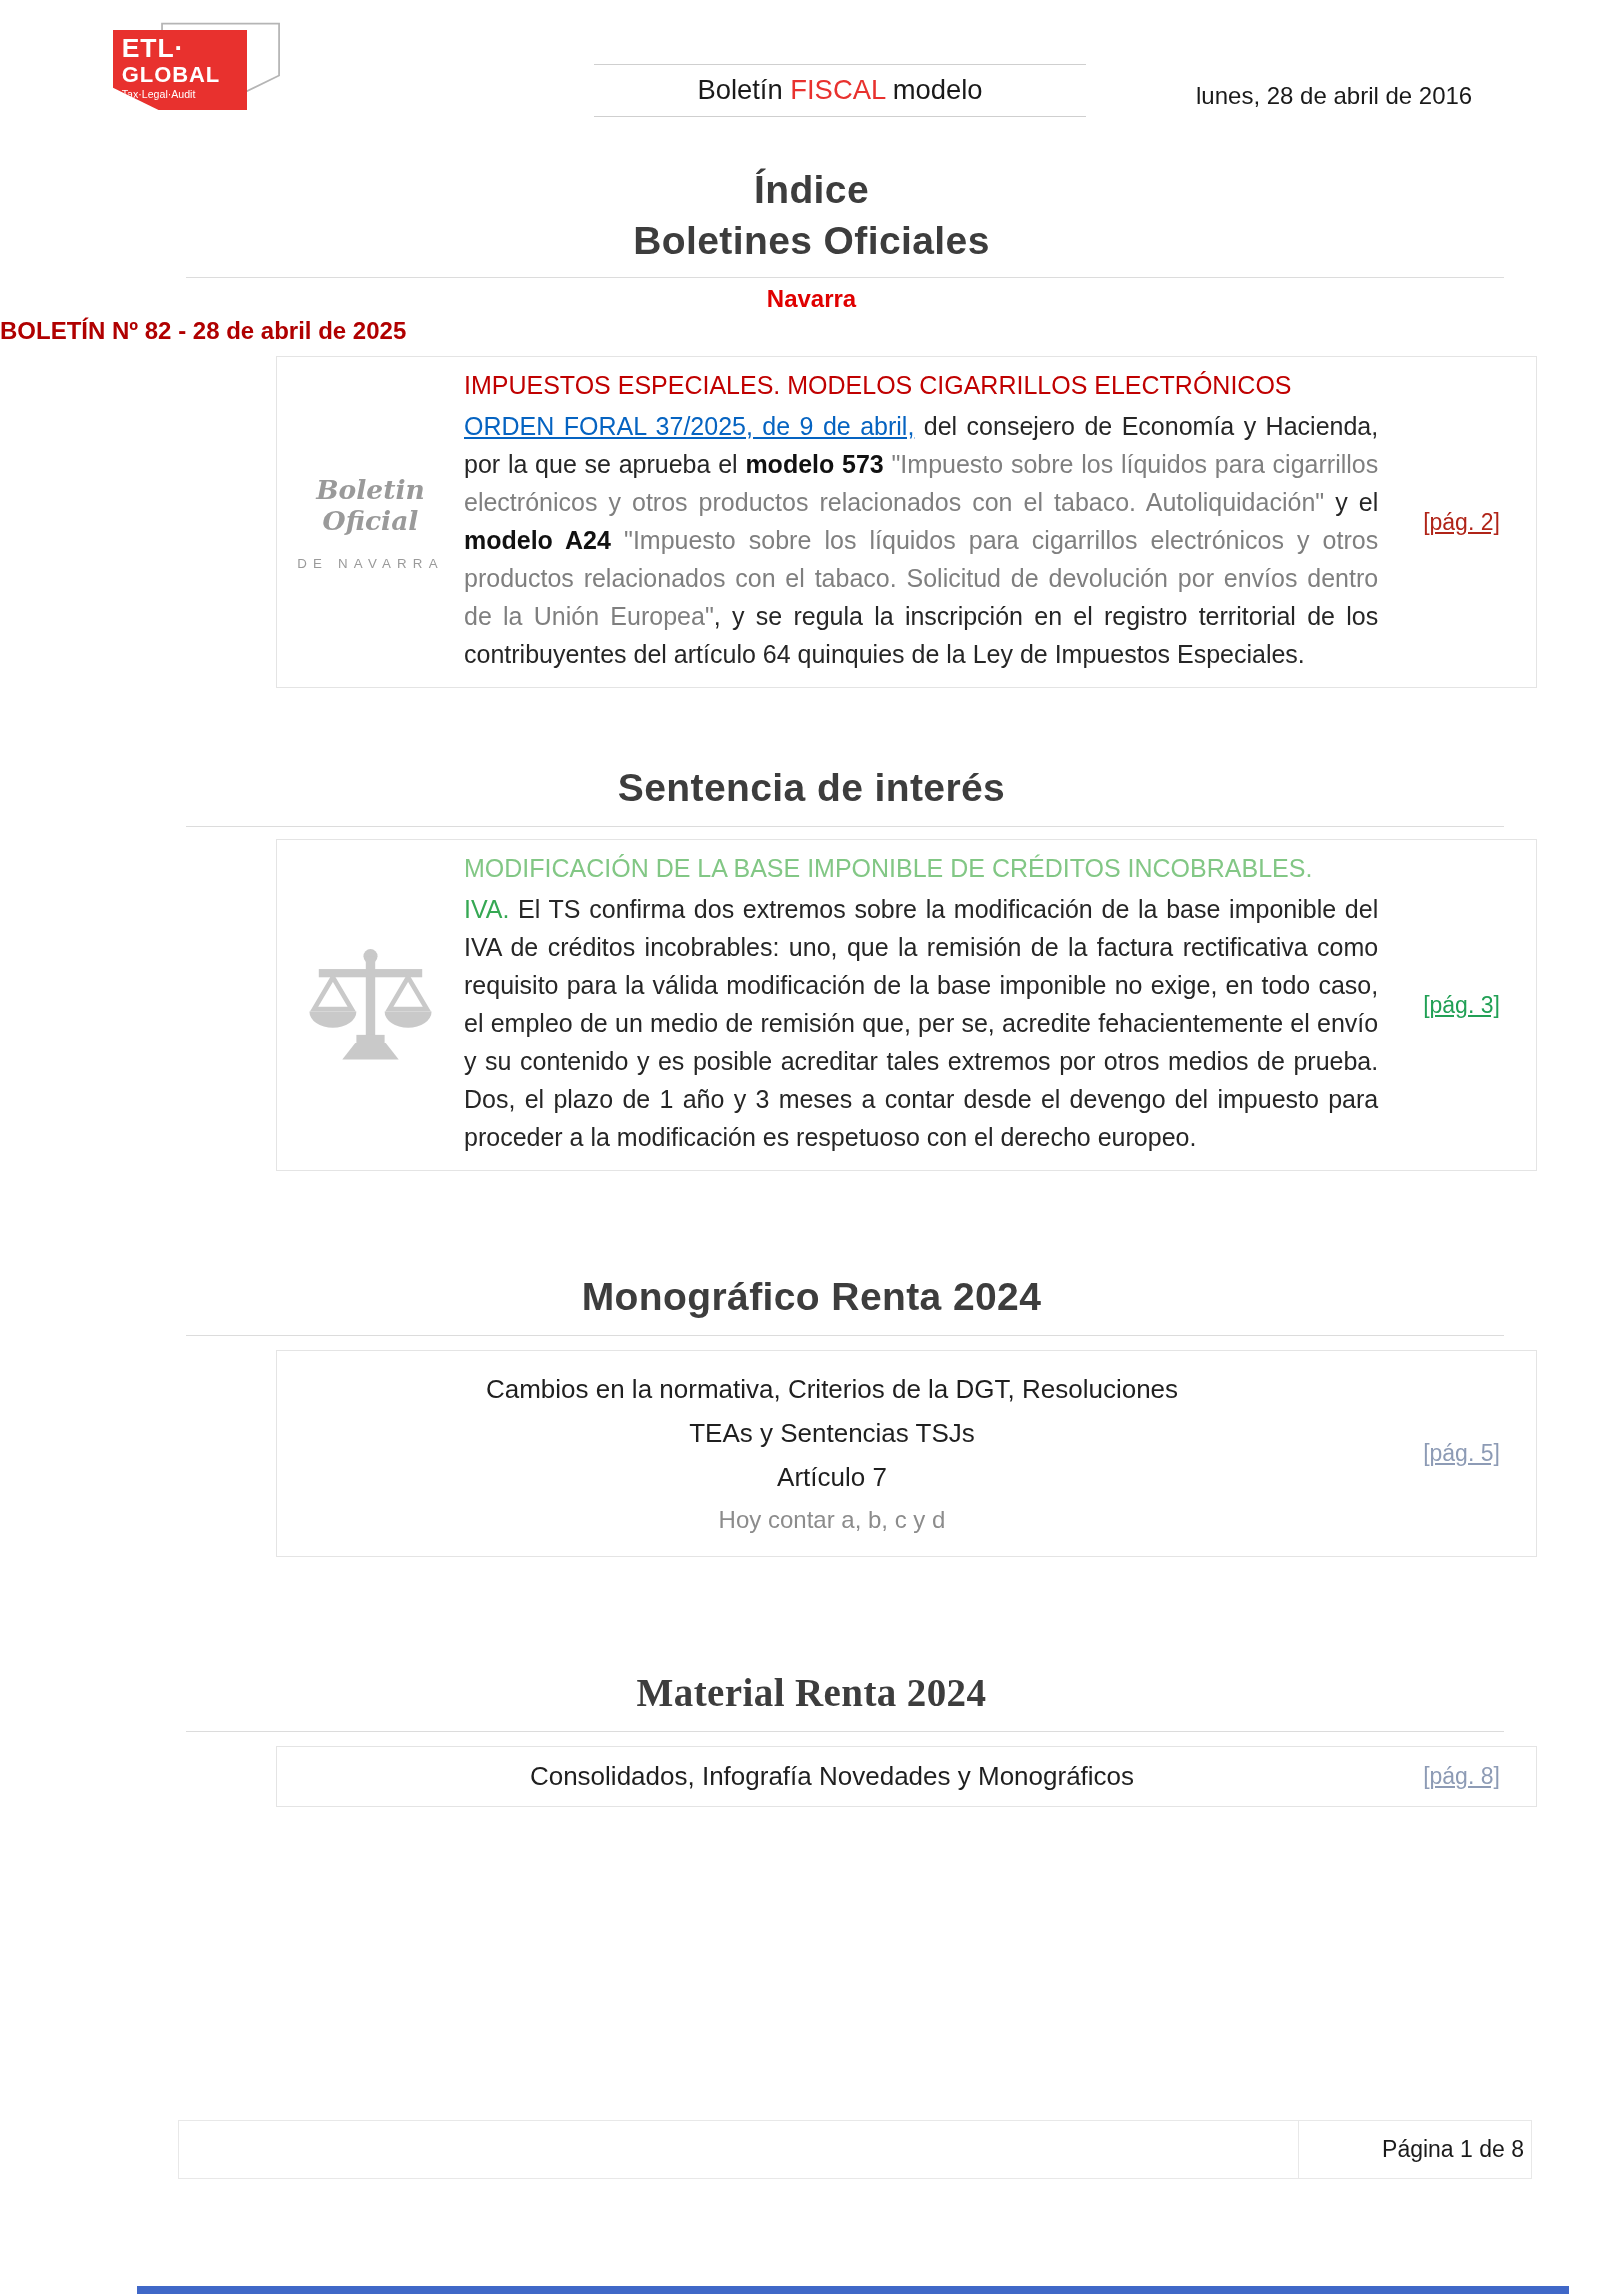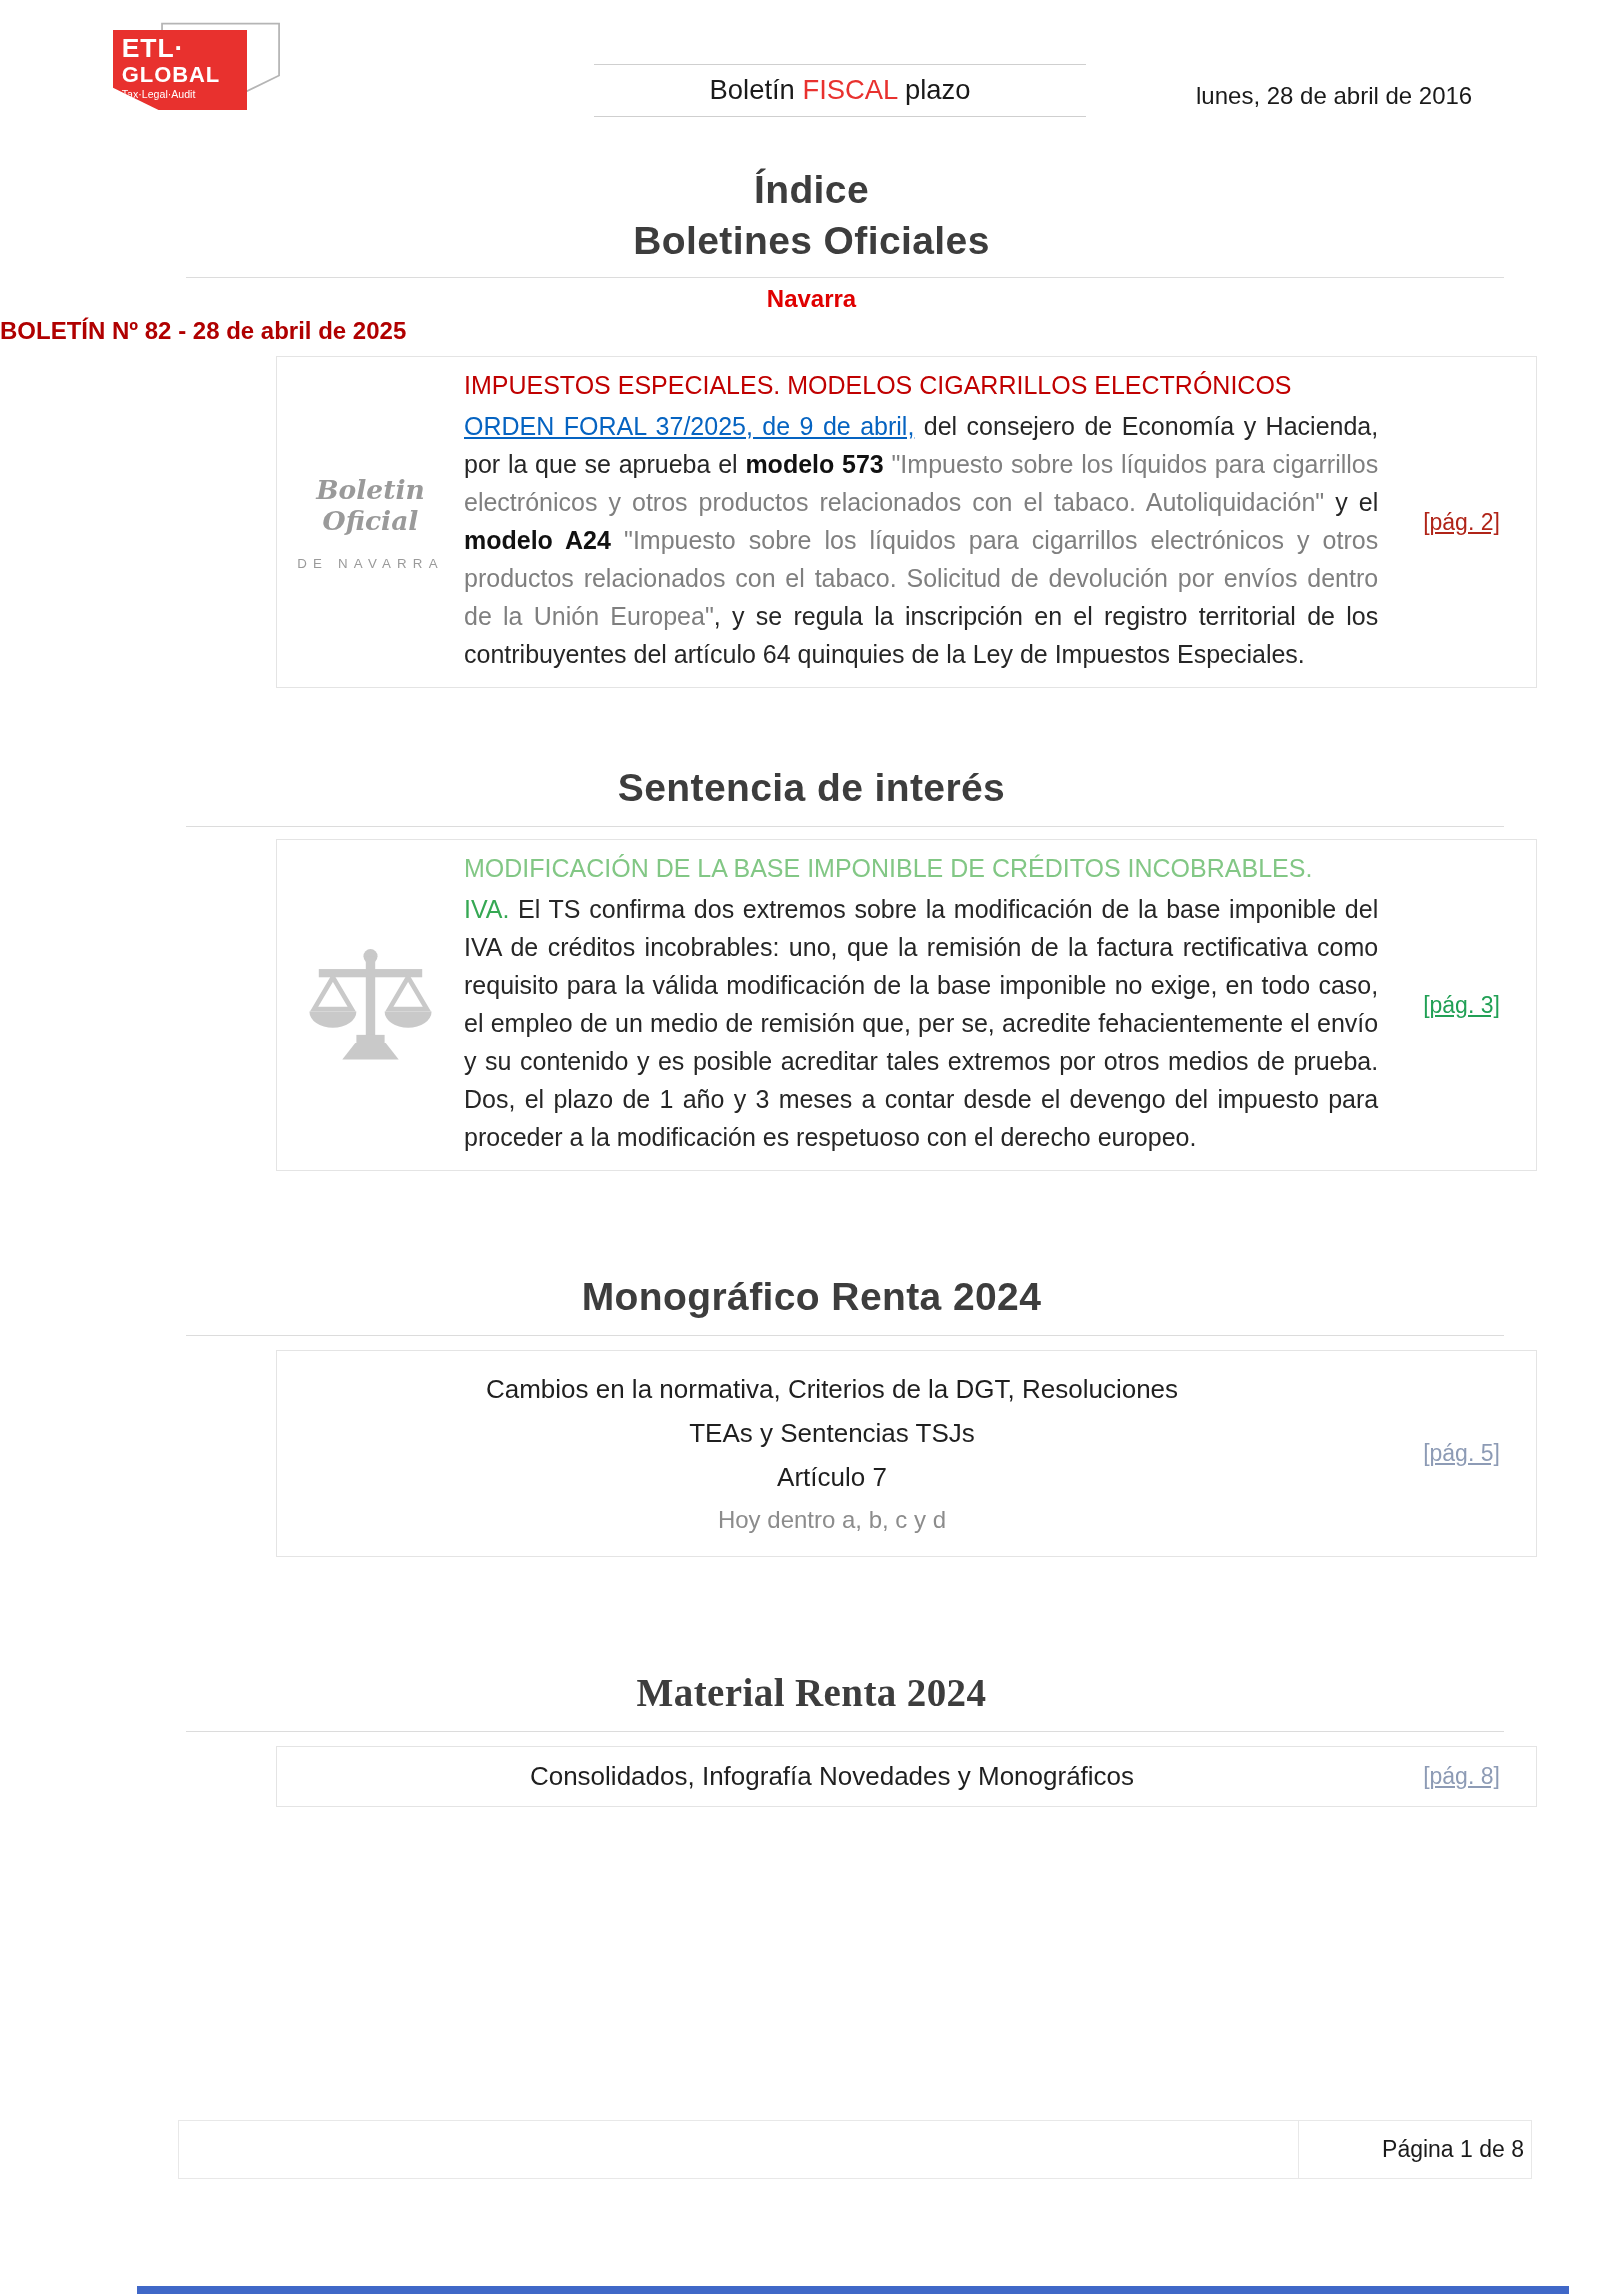--- a/index.html
+++ b/index.html
@@ -108,21 +108,21 @@
       <svg class="banner-back" width="124" height="88" viewBox="0 0 140 100">
         <polygon points="3,3 136,3 136,62 64,97 3,80" fill="#ffffff" stroke="#b5b5b5" stroke-width="2"></polygon>
         <line x1="64" y1="97" x2="80" y2="60" stroke="#b5b5b5" stroke-width="2"></line>
       </svg>
       <div class="banner-red">
         <div class="l1">ETL·</div>
         <div class="l2">GLOBAL</div>
         <div class="l3">Tax·Legal·Audit</div>
       </div>
     </div>
-    <div class="hdr-title"><span>Boletín </span><span class="red">FISCAL</span><span> plazo</span></div>
+    <div class="hdr-title"><span>Boletín </span><span class="red">FISCAL</span><span> modelo</span></div>
     <div class="hdr-date">lunes, 28 de abril de 2016</div>
   </header>
 
   <h1 class="big" style="margin-top:51px;">Índice</h1>
   <h1 class="big" style="margin-top:7px;">Boletines Oficiales</h1>
   <div class="rule rule-a"></div>
   <div class="region">Navarra</div>
   <div class="bulletin-no">BOLETÍN Nº 82 - 28 de abril de 2025</div>
 
   <section class="card">
@@ -170,21 +170,21 @@
   </section>
 
   <h1 class="big mt-mono">Monográfico Renta 2024</h1>
   <div class="rule rule-b"></div>
 
   <section class="card" style="margin-top:14px; padding:16px 0;">
     <div class="center-col">
       <div class="cline">Cambios en la normativa, Criterios de la DGT, Resoluciones</div>
       <div class="cline">TEAs y Sentencias TSJs</div>
       <div class="cline">Artículo 7</div>
-      <div class="cline-sub">Hoy dentro a, b, c y d</div>
+      <div class="cline-sub">Hoy contar a, b, c y d</div>
     </div>
     <div class="card-ref">
       <a class="ref ref-slate">[pág. 5]</a>
     </div>
   </section>
 
   <h1 class="big mt-mat">Material Renta 2024</h1>
   <div class="rule rule-b"></div>
 
   <section class="card" style="margin-top:14px; padding:10.6px 0;">

